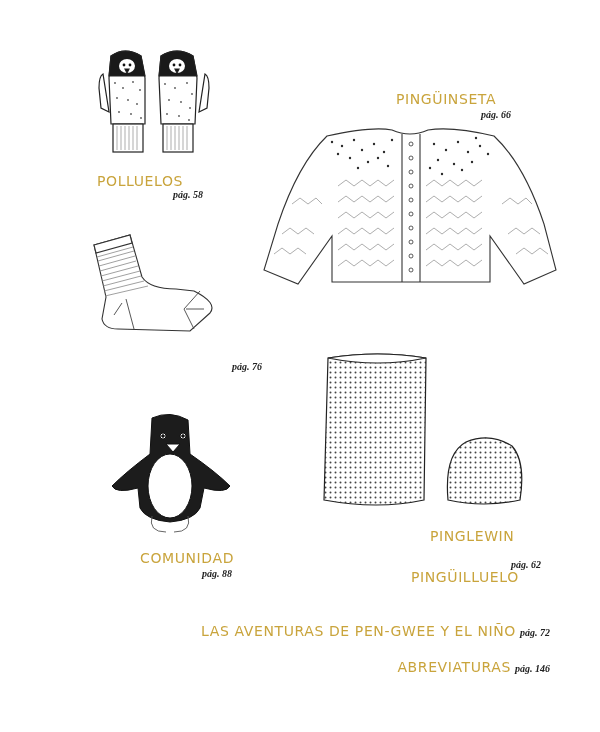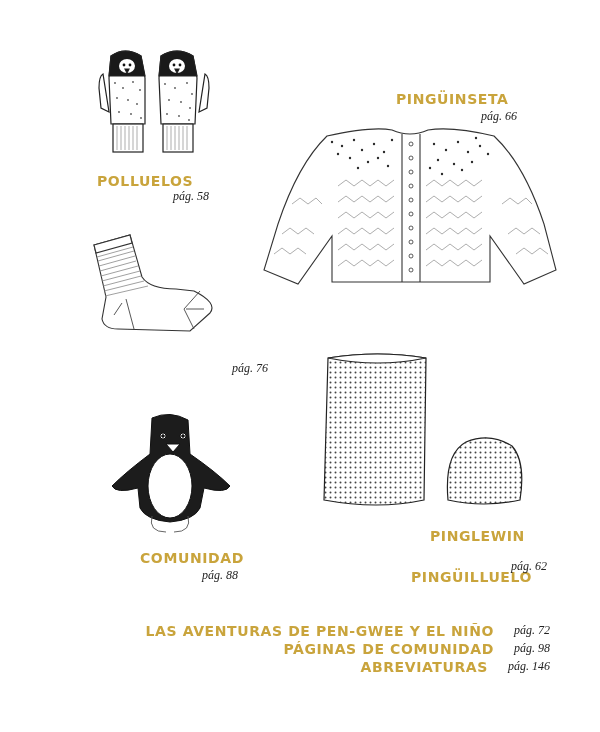--- a/index.html
+++ b/index.html
@@ -1,27 +1,27 @@
 <!DOCTYPE html>
 <html><head>
 <meta charset="utf-8">
 <style>
   html, body { margin: 0; padding: 0; background: #ffffff; }
   body { width: 600px; height: 732px; position: relative; overflow: hidden; font-family: "Liberation Sans", sans-serif; }
   .page { position: absolute; left: 0; top: 0; width: 600px; height: 732px; background: #ffffff; }
   .title {
     position: absolute; color: #c9a43c; font-family: "DejaVu Sans", sans-serif;
-    font-size: 14px; letter-spacing: 0.6px; white-space: nowrap; line-height: 1; font-weight: bold;
+    font-size: 14px; letter-spacing: 0.6px; white-space: nowrap; line-height: 1; font-weight: normal;
   }
   .pg {
     position: absolute; color: #222; font-family: "Liberation Serif", serif;
-    font-style: italic; font-weight: normal; font-size: 12px; white-space: nowrap; line-height: 1;
+    font-style: italic; font-weight: bold; font-size: 10px; white-space: nowrap; line-height: 1;
   }
   .illus { position: absolute; }
-  .toc-line { position: absolute; right: 50px; white-space: nowrap; display: flex; align-items: flex-start; gap: 20px; }
+  .toc-line { position: absolute; right: 50px; white-space: nowrap; display: flex; align-items: flex-end; gap: 4px; }
   .toc-line .title, .toc-line .pg { position: static; }
 </style>
 </head>
 <body>
 
 <div class="page">
 
   <svg class="illus" style="left:95px;top:48px" width="120" height="112" viewBox="0 0 120 112">
     <g stroke="#222" stroke-width="1.2" fill="#fff">
 
@@ -209,21 +209,17 @@
     </g>
   </svg>
   <div class="title" style="left:430px;top:529px">PINGLEWIN</div>
   <div class="title" style="left:411px;top:570px">PINGÜILLUELO</div>
   <div class="pg" style="left:511px;top:560px">pág. 62</div>
 
   <div class="toc-line" style="top:624px">
     <span class="title">LAS AVENTURAS DE PEN-GWEE Y EL NIÑO</span>
     <span class="pg">pág. 72</span>
   </div>
-  <div class="toc-line" style="top:642px">
-    <span class="title">PÁGINAS DE COMUNIDAD</span>
-    <span class="pg">pág. 98</span>
-  </div>
   <div class="toc-line" style="top:660px">
     <span class="title">ABREVIATURAS</span>
     <span class="pg">pág. 146</span>
   </div>
 </div>
 
 </body></html>

